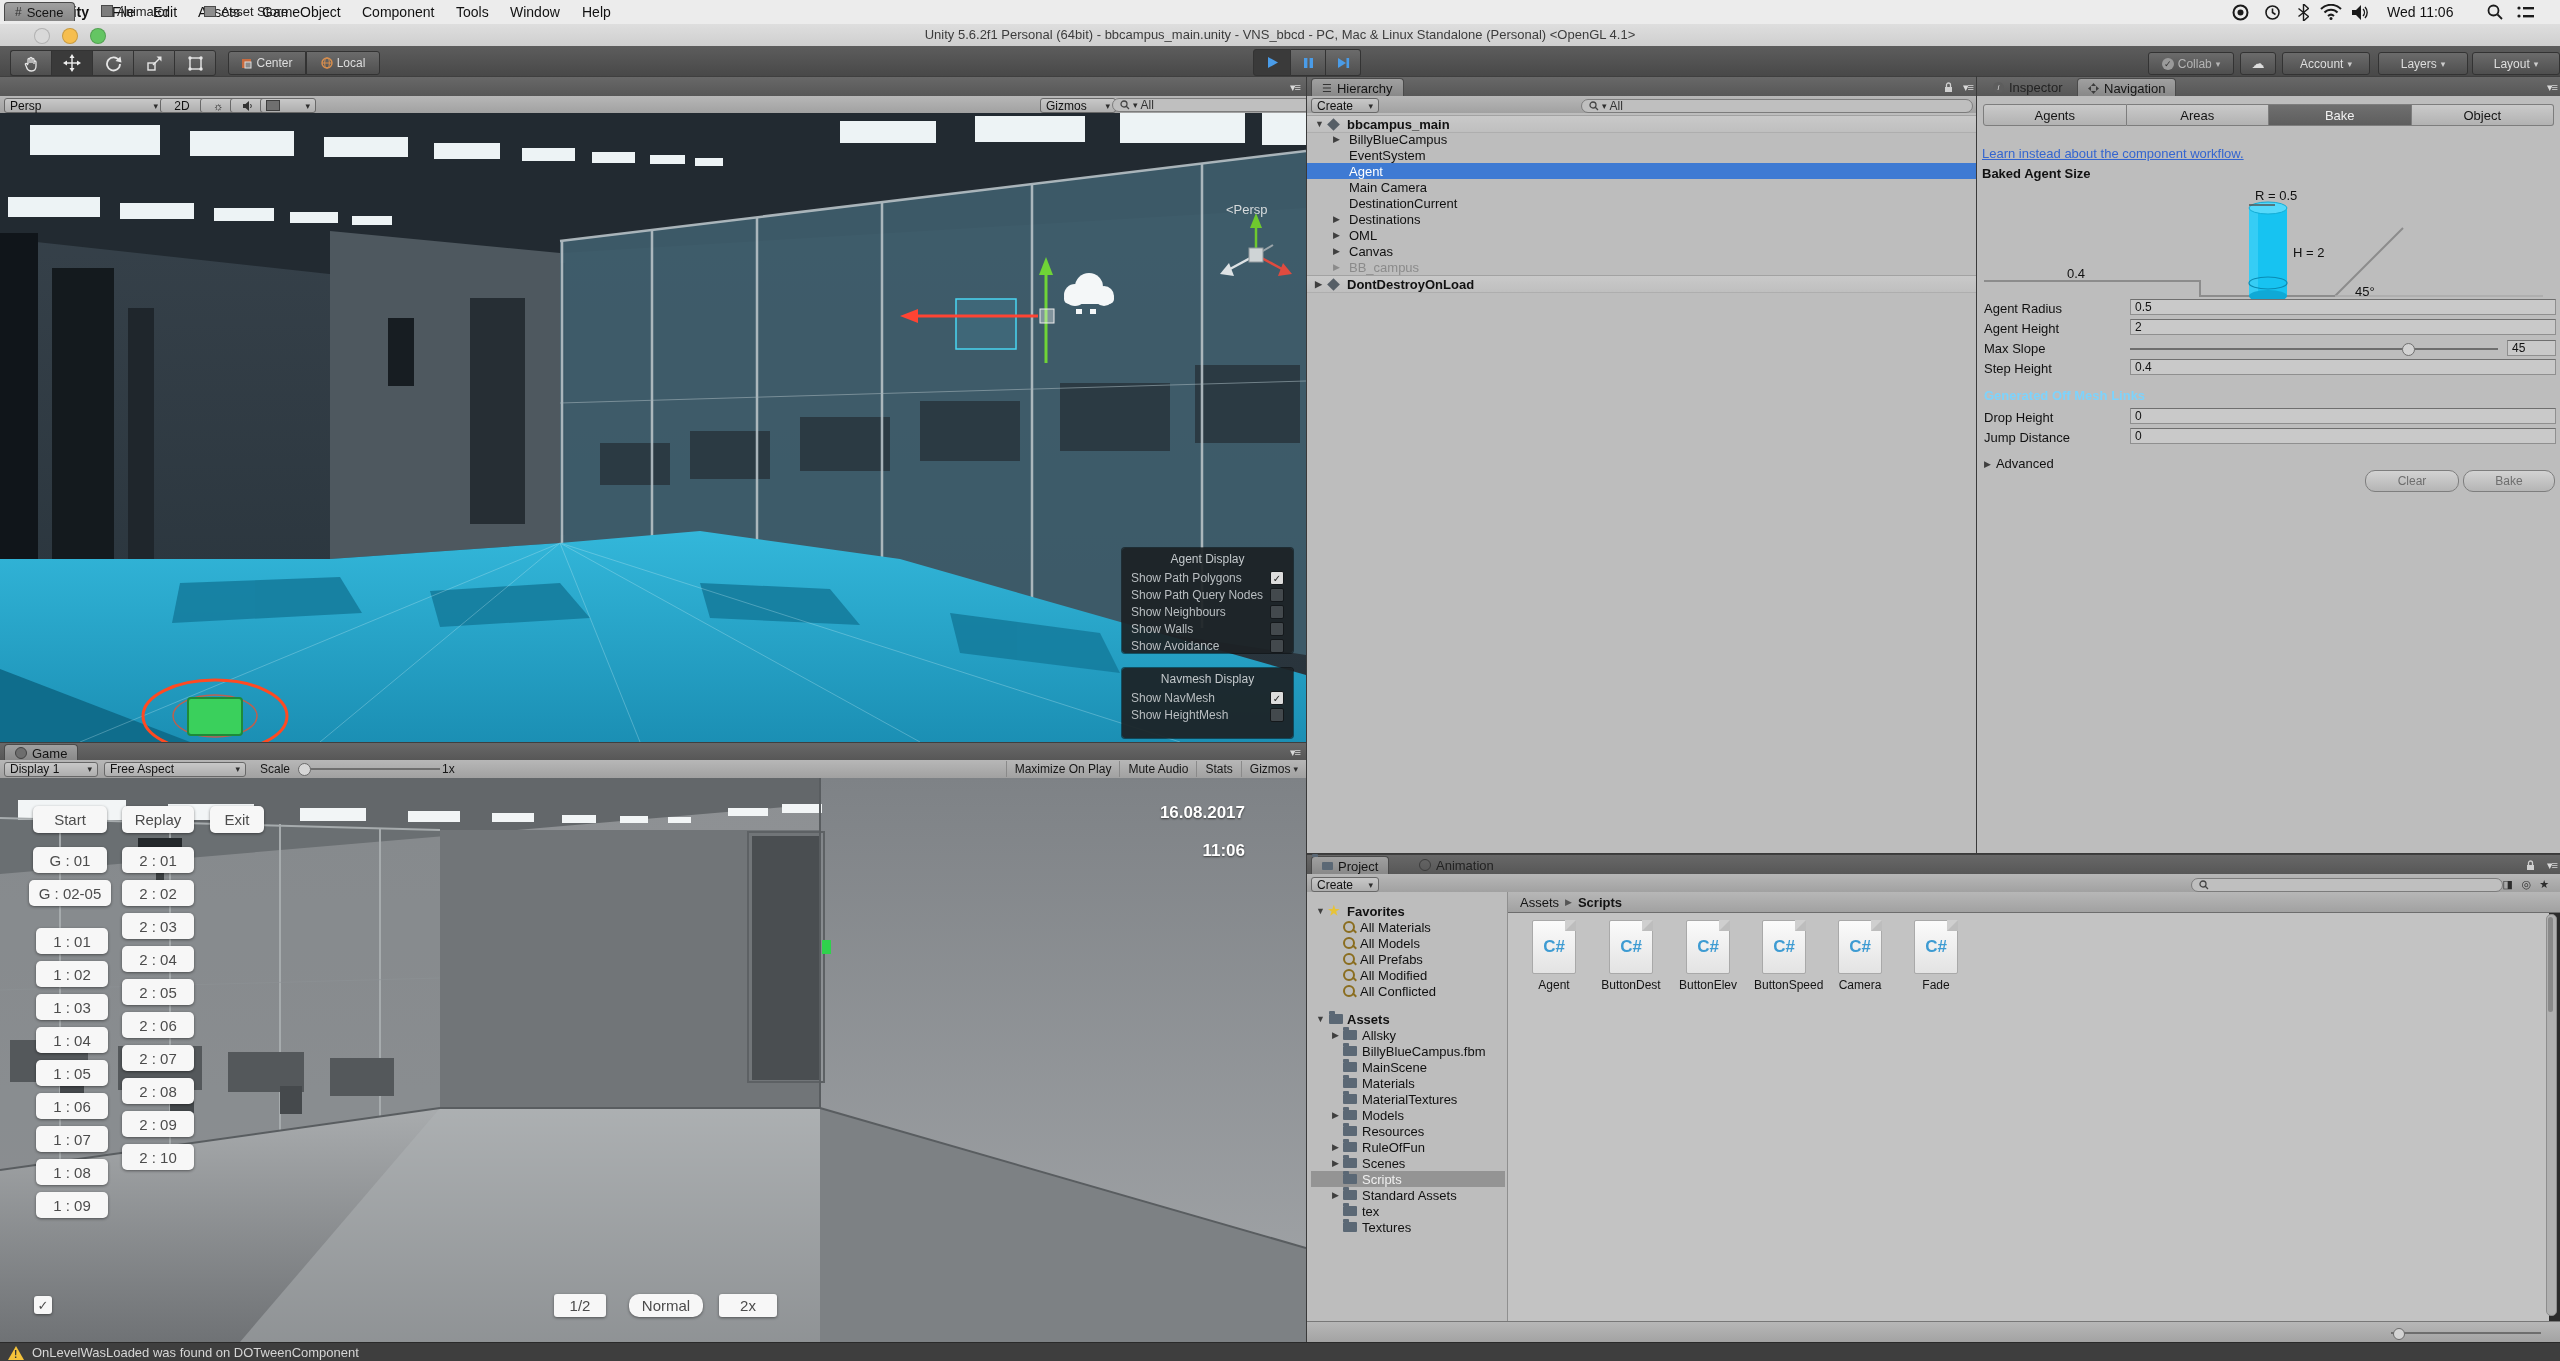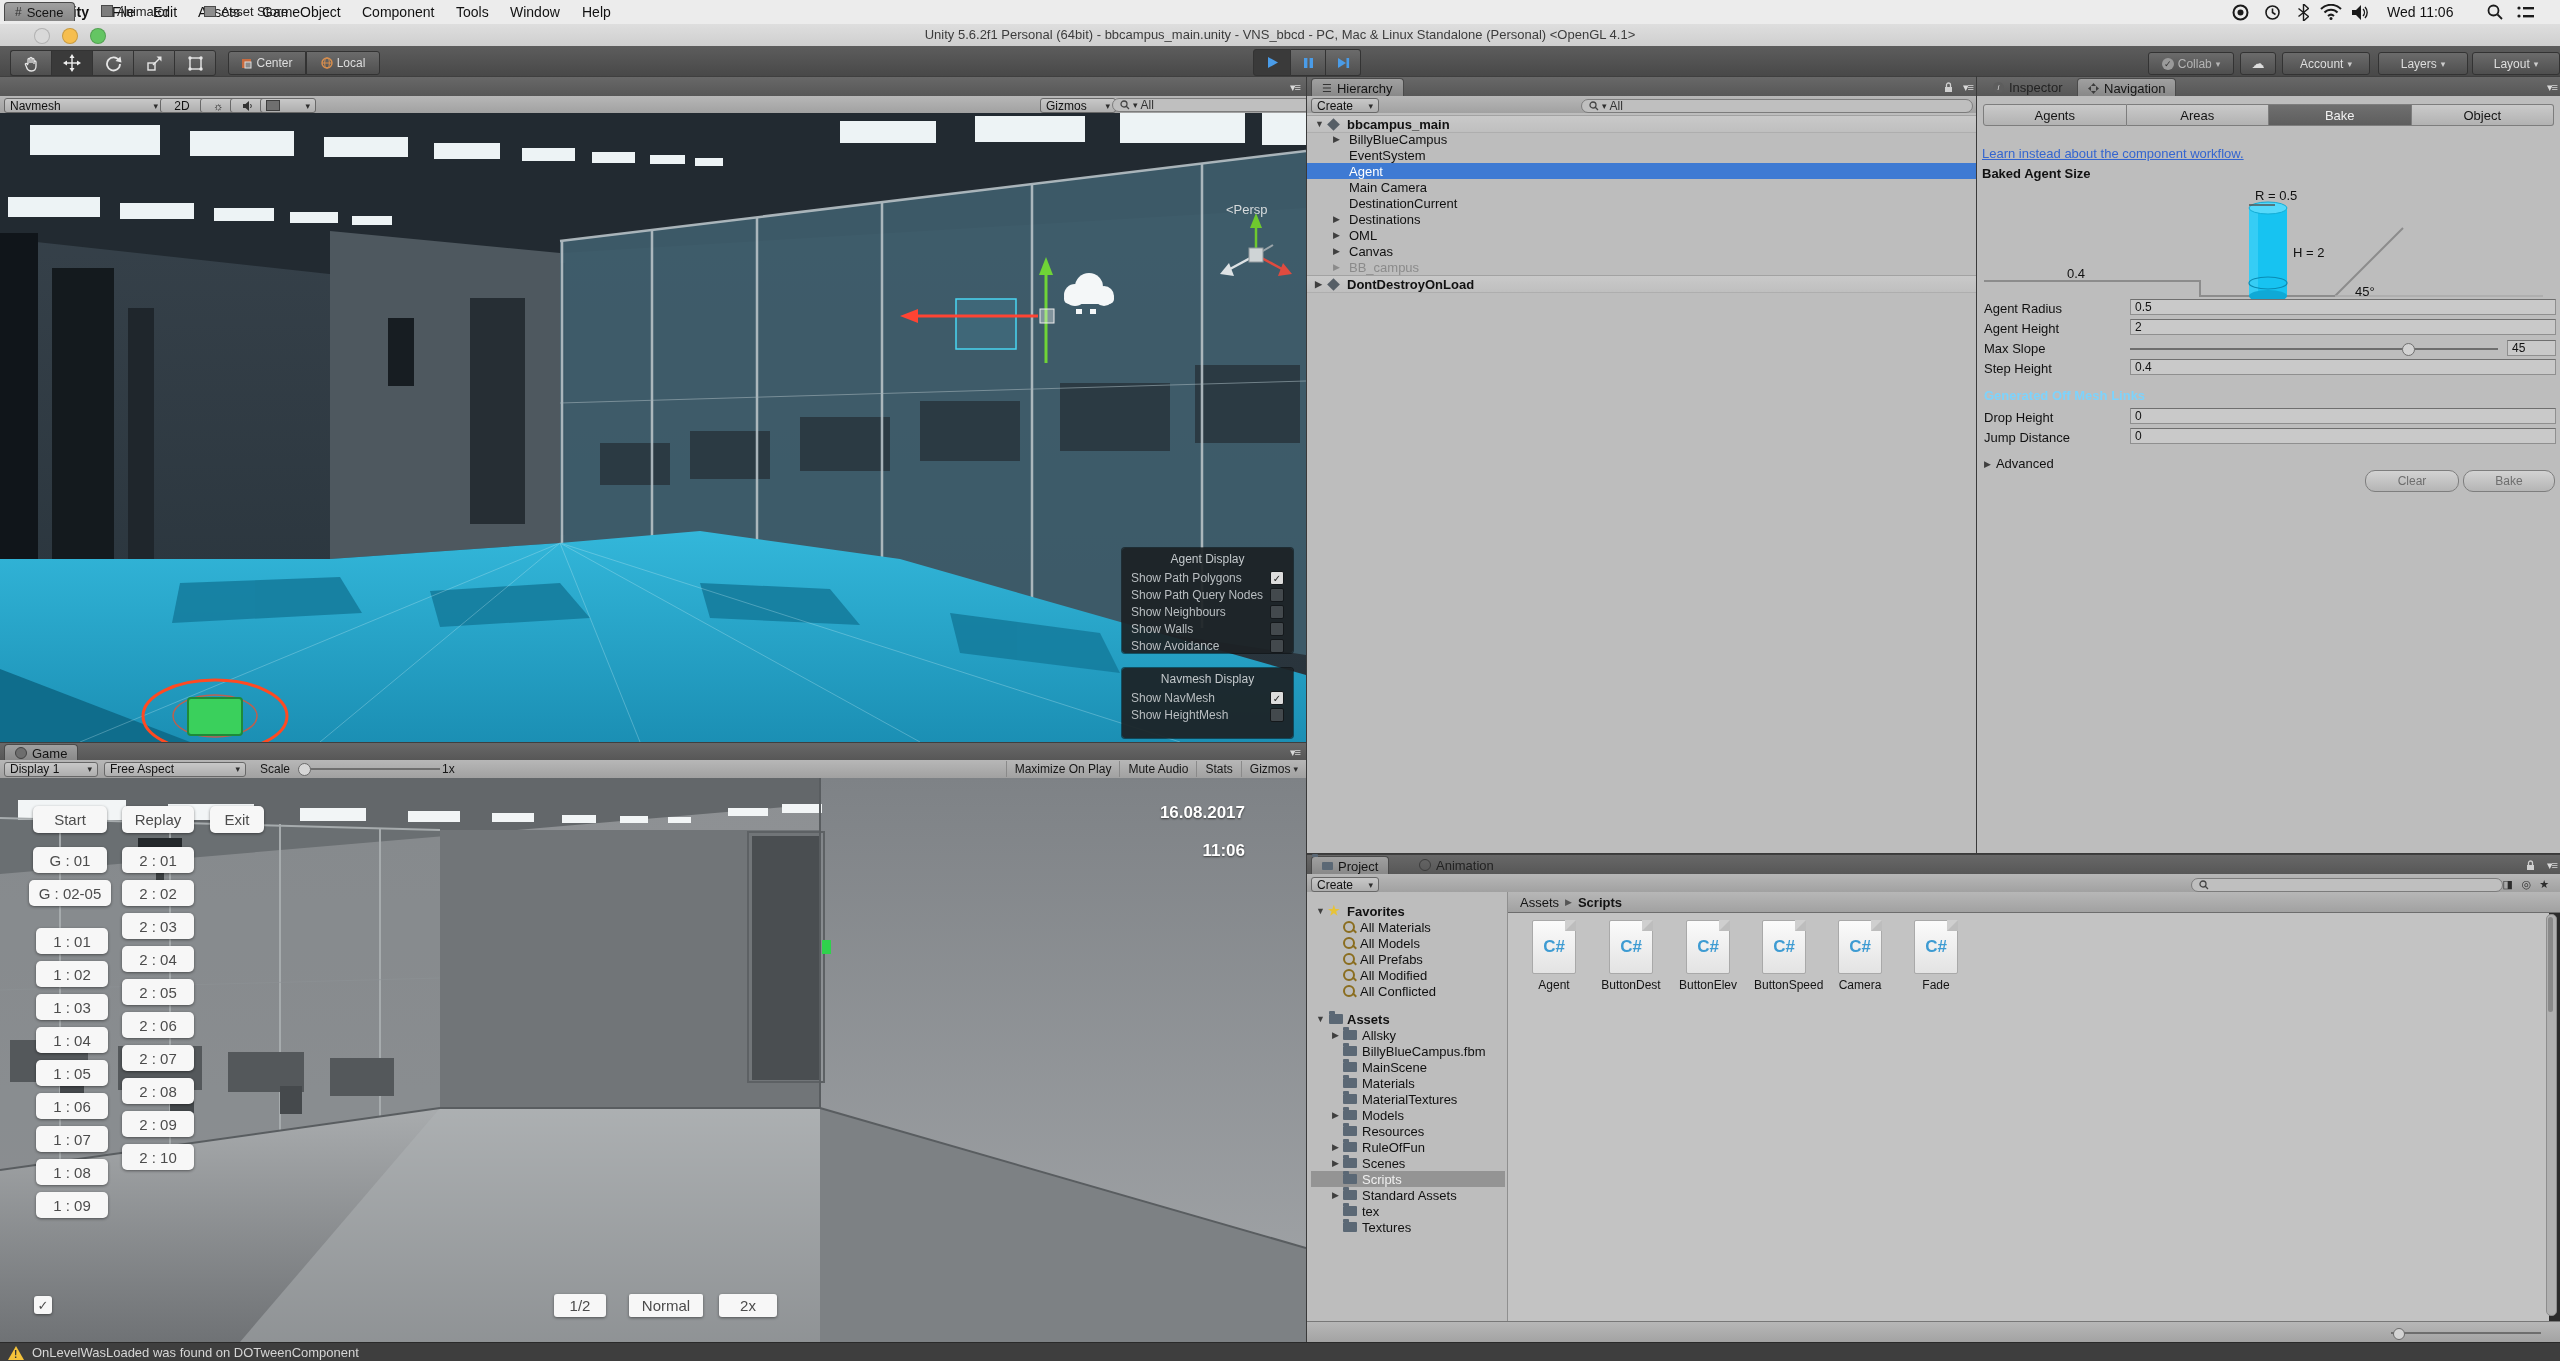--- a/index.html
+++ b/index.html
@@ -252,21 +252,21 @@
 <div class="tab inactive" style="left:92px">
   <span style="width:10px;height:10px;background:#7d7d7d;box-shadow:0 0 0 1px #4a4a4a"></span>
   <span>Animator</span>
 </div>
 <div class="tab inactive" style="left:194px">
   <span style="width:10px;height:9px;background:#8d8d8d;border:1px solid #4a4a4a"></span>
   <span>Asset Store</span>
 </div>
 <div class="abs subbar" style="left:0;top:96px;width:1306px;height:17px"></div>
 <div class="abs dd" style="left:4px;top:98px;width:148px;height:13px">
-  <span>Navmesh</span>
+  <span>Persp</span>
     <span class="caret">▾</span>
 </div>
 <div class="abs dd" style="left:160px;top:98px;width:32px;height:13px;justify-content:center">
   <span>2D</span>
 </div>
 <div class="abs dd" style="left:200px;top:98px;width:24px;height:13px;justify-content:center">
   <span style="font-size:11px">☼</span>
 </div>
 <div class="abs dd" style="left:230px;top:98px;width:24px;height:13px;justify-content:center">
   <svg width="11" height="10" viewBox="0 0 11 10">
@@ -554,21 +554,21 @@
 <div class="hudbtn" style="left:122px;top:946px;width:72px;height:26px">2 : 04</div>
 <div class="hudbtn" style="left:122px;top:979px;width:72px;height:26px">2 : 05</div>
 <div class="hudbtn" style="left:122px;top:1012px;width:72px;height:26px">2 : 06</div>
 <div class="hudbtn" style="left:122px;top:1045px;width:72px;height:26px">2 : 07</div>
 <div class="hudbtn" style="left:122px;top:1078px;width:72px;height:26px">2 : 08</div>
 <div class="hudbtn" style="left:122px;top:1111px;width:72px;height:26px">2 : 09</div>
 <div class="hudbtn" style="left:122px;top:1144px;width:72px;height:26px">2 : 10</div>
 <div class="hudtime" style="left:1090px;top:803px;width:155px">16.08.2017</div>
 <div class="hudtime" style="left:1090px;top:841px;width:155px">11:06</div>
 <div class="hudbtn" style="left:554px;top:1294px;width:52px;height:23px;border-radius:3px">1/2</div>
-<div class="hudbtn" style="left:629px;top:1294px;width:74px;height:23px;border-radius:2px">Normal</div>
+<div class="hudbtn" style="left:629px;top:1294px;width:74px;height:23px;border-radius:10px">Normal</div>
 <div class="hudbtn" style="left:719px;top:1294px;width:58px;height:23px;border-radius:3px">2x</div>
 <div class="hudbtn" style="left:34px;top:1296px;width:18px;height:18px;border-radius:3px;font-size:13px">✓</div>
 
 <div class="abs" style="left:1306px;top:76px;width:670px;height:777px;border-left:1px solid #3a3a3a">
   <div class="strip abs" style="left:0;top:0;width:670px;height:20px">
     <svg class="abs" style="right:24px;top:5px" width="9" height="11" viewBox="0 0 9 11">
         <rect x="1" y="5" width="7" height="5" fill="#cfcfcf"></rect>
         <path d="M2.5 5V3a2 2 0 0 1 4 0v2" fill="none" stroke="#cfcfcf" stroke-width="1.3"></path>
       </svg>
     <span class="corner abs" style="right:4px;top:4px">▾≡</span>

